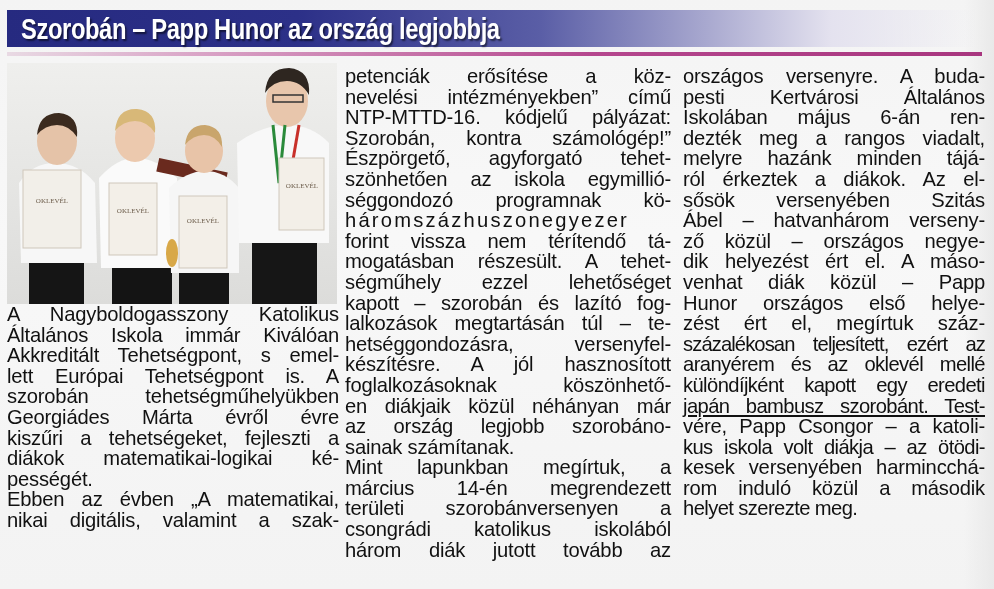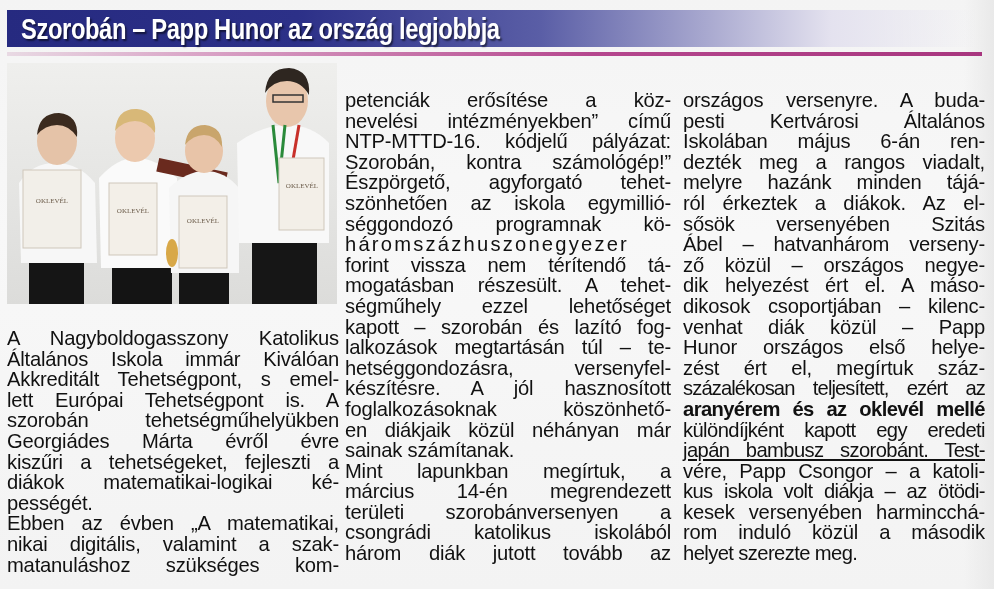--- a/index.html
+++ b/index.html
@@ -33,21 +33,20 @@
   }
   .photo {
     position:absolute; left:7px; top:63px; width:330px; height:241px;
     background: linear-gradient(180deg, #ececea 0%, #e4e4e2 60%, #d6d6d4 100%);
     overflow:hidden;
   }
   .col {
     position:absolute;
     font-size:20.2px; line-height:20.6px;
     letter-spacing:-0.2px;
-    margin-top:24px;
   }
   .col .ln {
     display:block; white-space:nowrap; text-align:justify; text-align-last:justify;
     height:20.6px;
   }
   .col .ln.last { text-align-last:left; }
   .col1 { left:7px; top:304px; width:332px; }
   .col2 { left:345px; top:66px; width:326px; }
   .col3 { left:683px; top:66px; width:302px; }
 </style>
@@ -113,66 +112,65 @@
   <span class="ln">Általános Iskola immár Kiválóan</span>
   <span class="ln">Akkreditált Tehetségpont, s emel-</span>
   <span class="ln">lett Európai Tehetségpont is. A</span>
   <span class="ln">szorobán tehetségműhelyükben</span>
   <span class="ln">Georgiádes Márta évről évre</span>
   <span class="ln">kiszűri a tehetségeket, fejleszti a</span>
   <span class="ln">diákok matematikai-logikai ké-</span>
   <span class="ln last">pességét.</span>
   <span class="ln">Ebben az évben „A matematikai,</span>
   <span class="ln">nikai digitális, valamint a szak-</span>
-  <span class="ln">matanuláshoz szükséges kom-</span>
 </div>
 
 <div class="col col2">
   <span class="ln">petenciák erősítése a köz-</span>
   <span class="ln">nevelési intézményekben” című</span>
   <span class="ln">NTP-MTTD-16. kódjelű pályázat:</span>
   <span class="ln">Szorobán, kontra számológép!”</span>
   <span class="ln">Észpörgető, agyforgató tehet-</span>
   <span class="ln">szönhetően az iskola egymillió-</span>
   <span class="ln">séggondozó programnak kö-</span>
   <span class="ln" style="letter-spacing:2.2px;">háromszázhuszonegyezer</span>
   <span class="ln">forint vissza nem térítendő tá-</span>
   <span class="ln">mogatásban részesült. A tehet-</span>
   <span class="ln">ségműhely ezzel lehetőséget</span>
   <span class="ln">kapott – szorobán és lazító fog-</span>
   <span class="ln">lalkozások megtartásán túl – te-</span>
   <span class="ln">hetséggondozásra, versenyfel-</span>
   <span class="ln">készítésre. A jól hasznosított</span>
   <span class="ln">foglalkozásoknak köszönhető-</span>
   <span class="ln">en diákjaik közül néhányan már</span>
+  <span class="ln">az ország legjobb szorobáno-</span>
   <span class="ln last">sainak számítanak.</span>
   <span class="ln">Mint lapunkban megírtuk, a</span>
   <span class="ln">március 14-én megrendezett</span>
   <span class="ln">területi szorobánversenyen a</span>
   <span class="ln">csongrádi katolikus iskolából</span>
   <span class="ln">három diák jutott tovább az</span>
 </div>
 
 <div class="col col3">
   <span class="ln">országos versenyre. A buda-</span>
   <span class="ln">pesti Kertvárosi Általános</span>
   <span class="ln">Iskolában május 6-án ren-</span>
   <span class="ln">dezték meg a rangos viadalt,</span>
   <span class="ln">melyre hazánk minden tájá-</span>
   <span class="ln">ról érkeztek a diákok. Az el-</span>
   <span class="ln">sősök versenyében Szitás</span>
   <span class="ln">Ábel – hatvanhárom verseny-</span>
   <span class="ln">ző közül – országos negye-</span>
   <span class="ln">dik helyezést ért el. A máso-</span>
-  <span class="ln">dikosok csoportjában – kilenc-</span>
   <span class="ln">venhat diák közül – Papp</span>
   <span class="ln">Hunor országos első helye-</span>
   <span class="ln">zést ért el, megírtuk száz-</span>
   <span class="ln" style="letter-spacing:-0.9px;">százalékosan teljesített, ezért az</span>
-  <span class="ln" style="letter-spacing:-0.6px;font-weight:bold;">aranyérem és az oklevél mellé</span>
+  <span class="ln" style="letter-spacing:-0.6px;">aranyérem és az oklevél mellé</span>
   <span class="ln" style="letter-spacing:-0.6px;">különdíjként kapott egy eredeti</span>
   <span class="ln" style="letter-spacing:-0.6px;text-decoration:underline;">japán bambusz szorobánt. Test-</span>
   <span class="ln">vére, Papp Csongor – a katoli-</span>
   <span class="ln" style="letter-spacing:-0.6px;">kus iskola volt diákja – az ötödi-</span>
   <span class="ln">kesek versenyében harmincchá-</span>
   <span class="ln">rom induló közül a második</span>
   <span class="ln last" style="letter-spacing:-0.6px;">helyet szerezte meg.</span>
 </div>
 
 </body></html>

